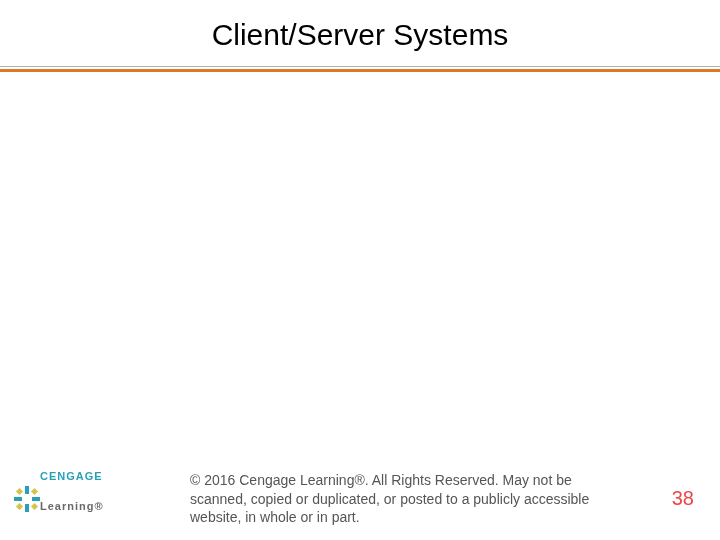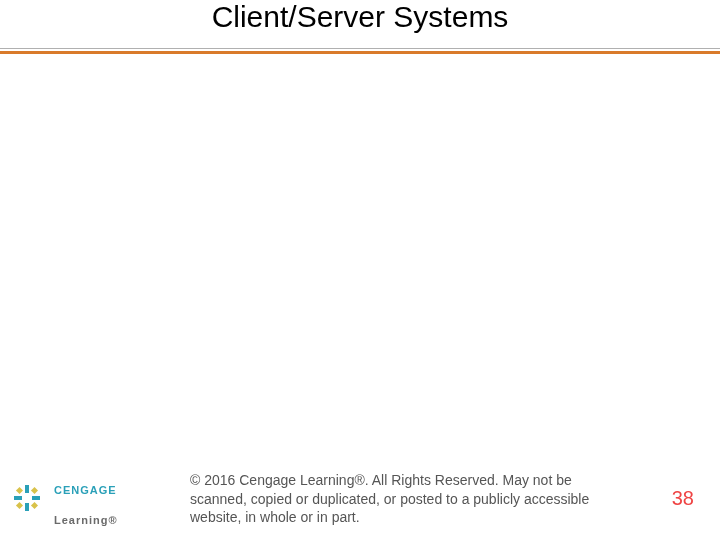--- a/index.html
+++ b/index.html
@@ -8,21 +8,21 @@
     font-family: Arial, Helvetica, sans-serif;
     background: #ffffff;
     position: relative;
   }
   .slide {
     width: 720px;
     height: 540px;
     position: relative;
   }
   .title-area {
-    padding-top: 0;
+    padding-top: 18px;
     text-align: center;
   }
   .title {
     font-size: 30px;
     color: #000;
     font-weight: normal;
   }
   .rule {
     margin-top: 14px;
     width: 100%;
@@ -65,24 +65,24 @@
   .footer {
     position: absolute;
     bottom: 10px;
     left: 0;
     right: 0;
     height: 52px;
   }
   .logo {
     position: absolute;
     left: 14px;
-    bottom: 4px;
+    bottom: 18px;
     display: flex;
-    align-items: flex-start;
-    gap: 14px;
+    align-items: flex-end;
+    gap: 0;
   }
   .logo-mark {
     width: 26px;
     height: 26px;
     position: relative;
   }
   .logo-mark svg { display: block; }
   .logo-text {
     line-height: 1;
   }

